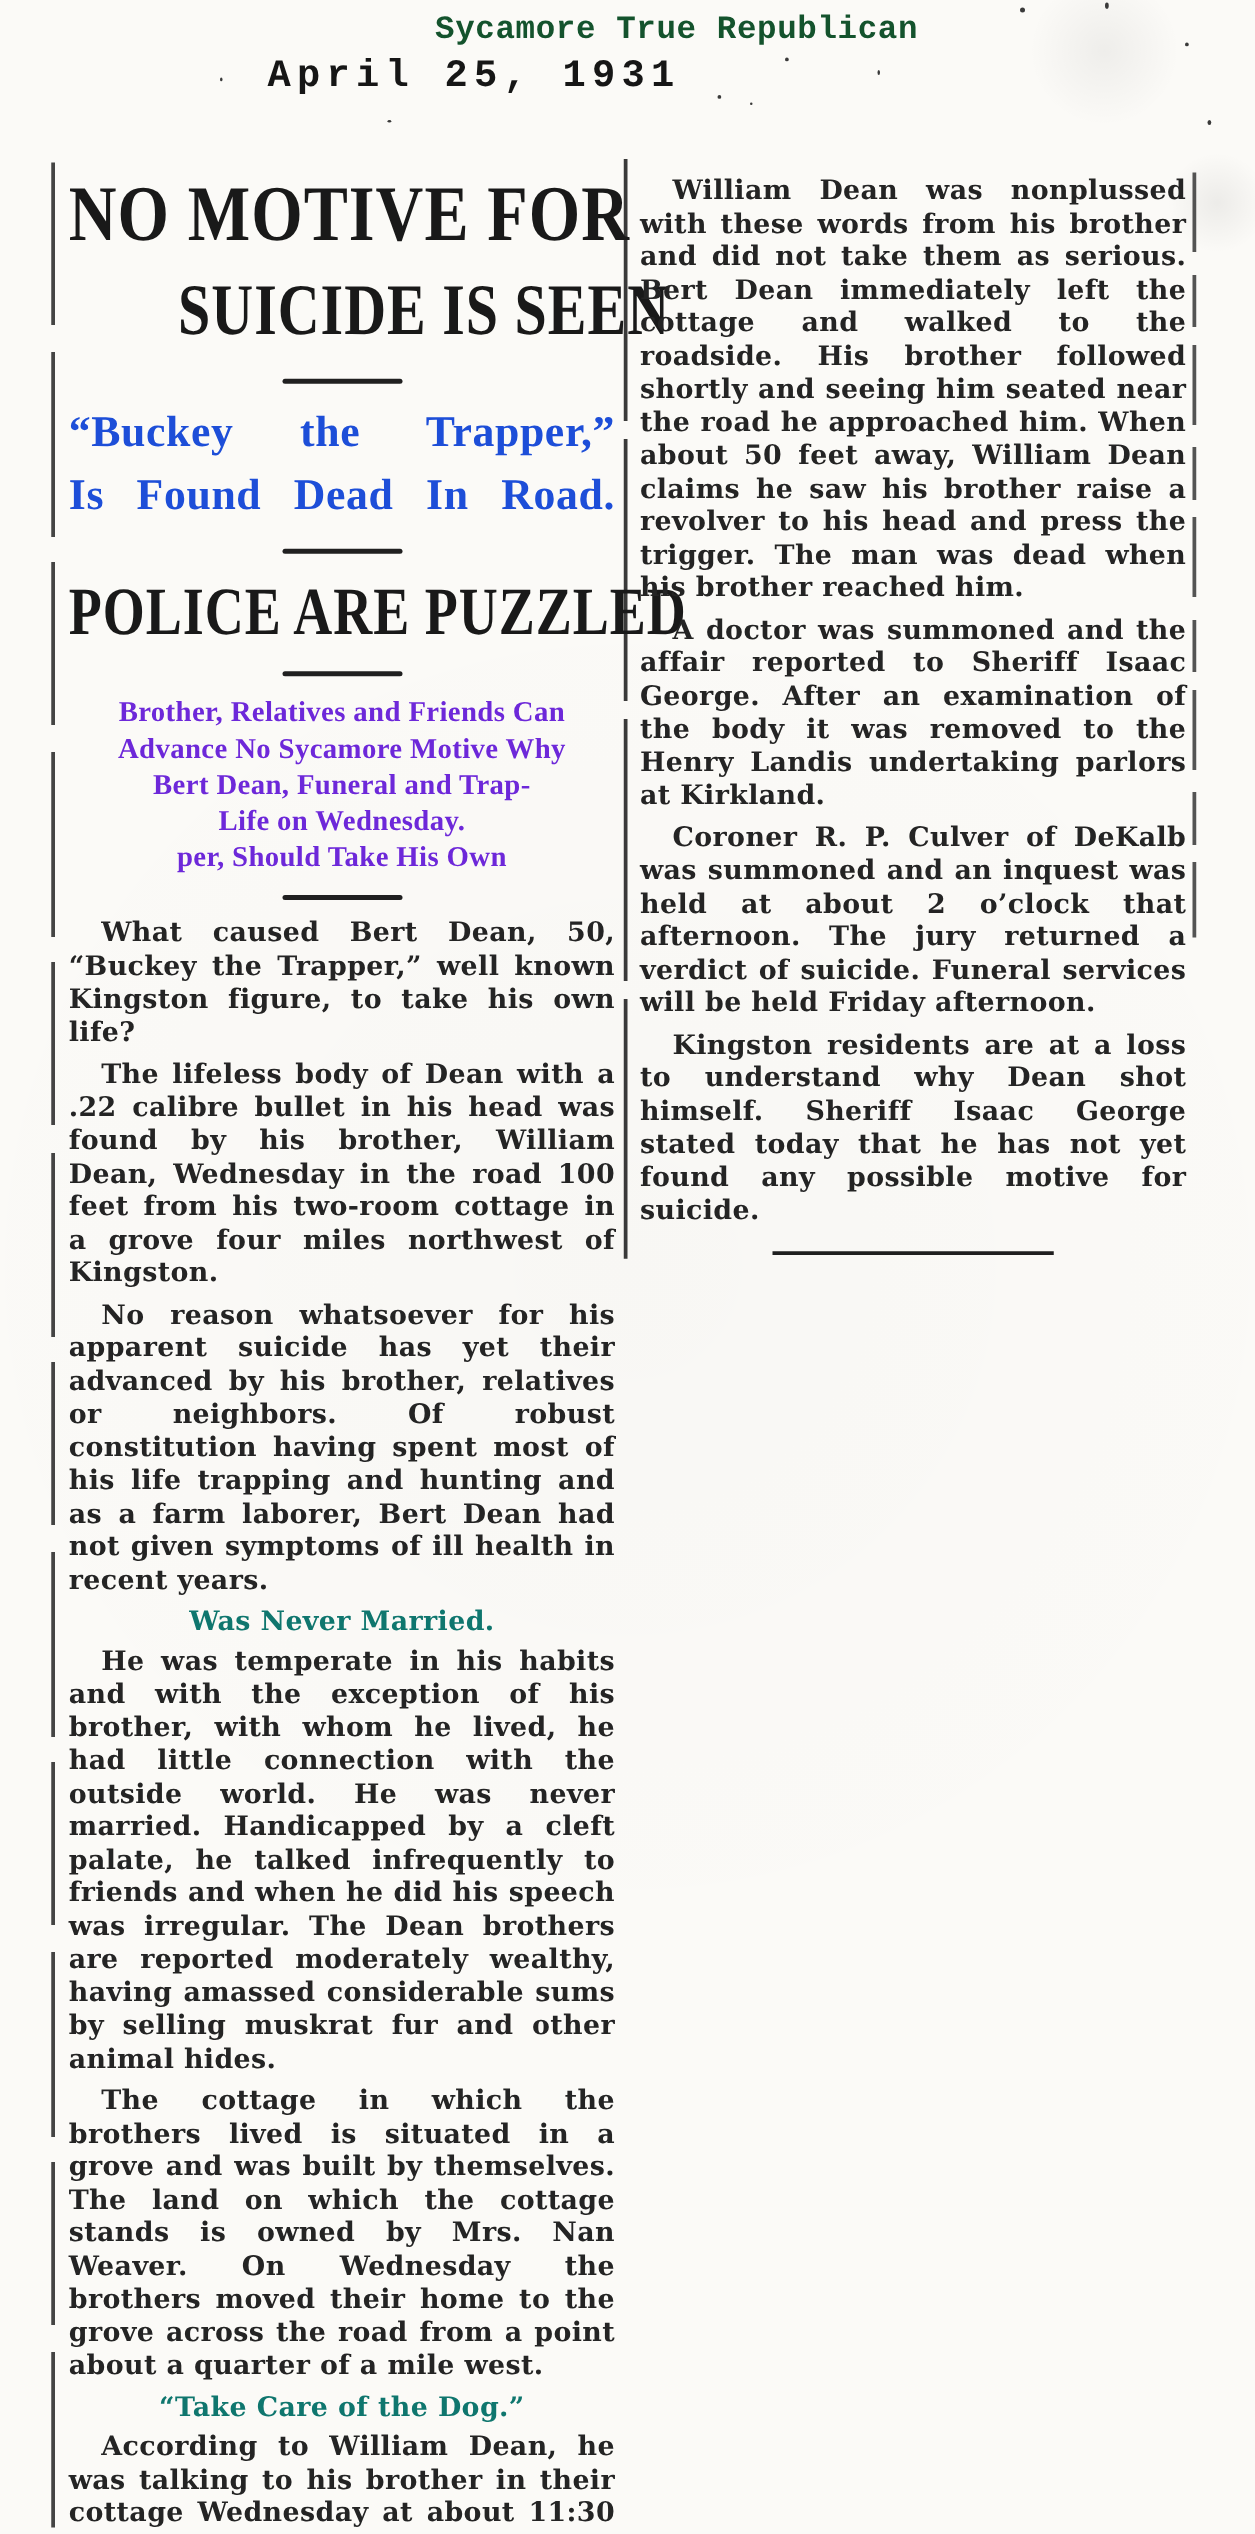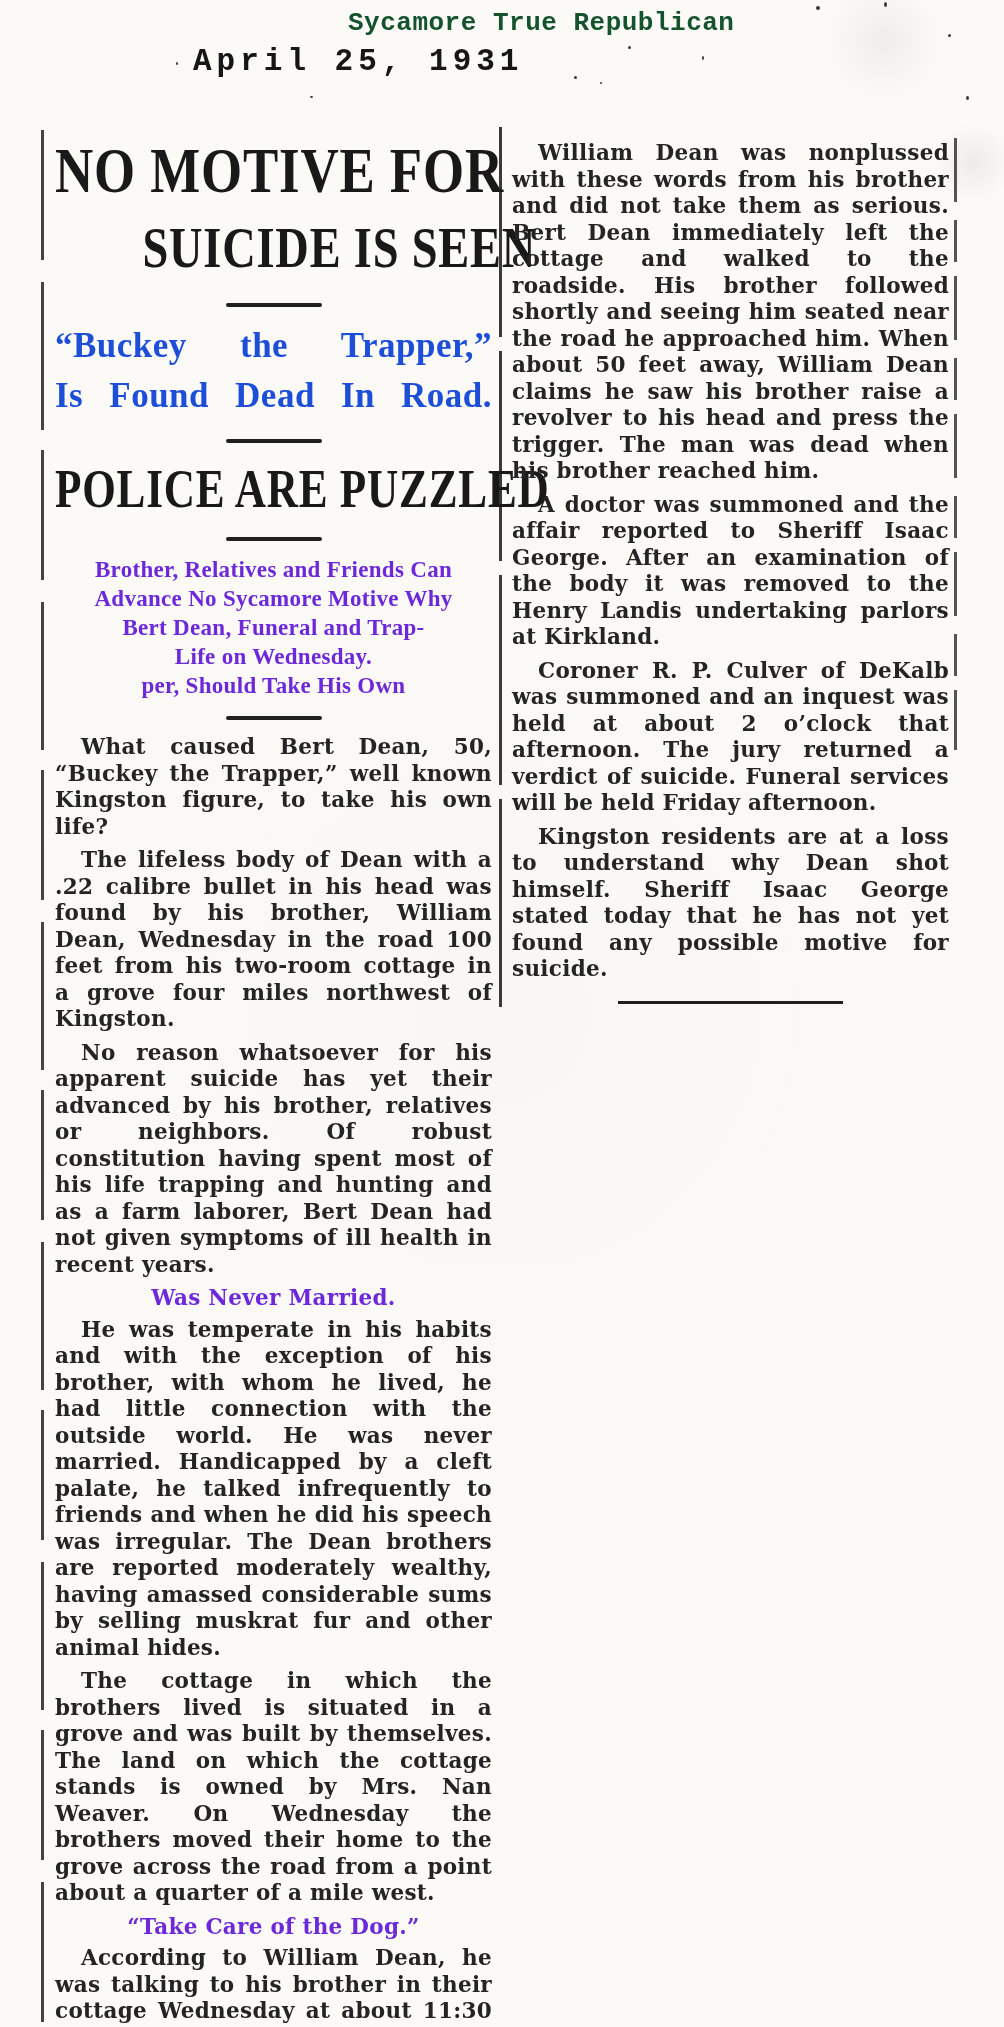--- a/index.html
+++ b/index.html
@@ -19,21 +19,21 @@
       radial-gradient(circle at 50% 50%, rgba(0,0,0,0.012), transparent 600px);
   }
 
   .masthead-pub {
     position:absolute; left:348px; top:8px;
     font-family:"Liberation Mono", monospace;
     font-size:26px; font-weight:700; letter-spacing:0.5px;
     color:#14532d; white-space:nowrap;
   }
   .masthead-date {
-    position:absolute; left:193px; top:44px;
+    position:absolute; left:214px; top:44px;
     font-family:"Liberation Mono", monospace;
     font-size:31px; font-weight:700; letter-spacing:5px;
     color:#161616; white-space:nowrap;
   }
 
   .col {
     position:absolute; width:437px;
     color:#242424;
     font-size:21.5px; line-height:26.5px;
     text-align:justify; letter-spacing:0.3px;
@@ -65,21 +65,21 @@
   }
 
   .deck {
     font-family:"Liberation Serif", serif; font-weight:bold;
     font-size:23px; line-height:29px; color:#6d28d9;
     text-align:center; letter-spacing:0.3px;
   }
 
   p.body-par { margin:0 0 7px 0; text-indent:26px;font-weight:bold; }
   .subhead {
-    text-align:center; font-weight:bold; color:#6d28d9;
+    text-align:center; font-weight:bold; color:#0f766e;
     margin:7px 0 5px 0; font-size:21.5px;
   }
 
   .endrule { width:225px; height:3px; background:#1f1f1f; margin:18px auto 0 auto; }
 
   .vrule { position:absolute; width:3px; }
   .vrule-left {
     left:41px; top:130px; height:1892px; opacity:.85;
     background:repeating-linear-gradient(180deg,#242424 0 130px, transparent 130px 152px, #242424 152px 300px, transparent 300px 320px);
   }

